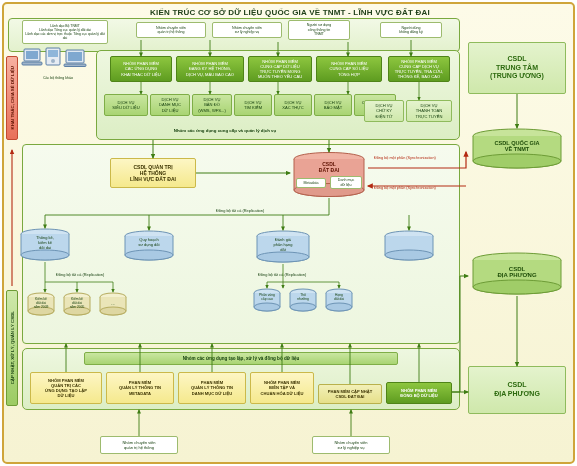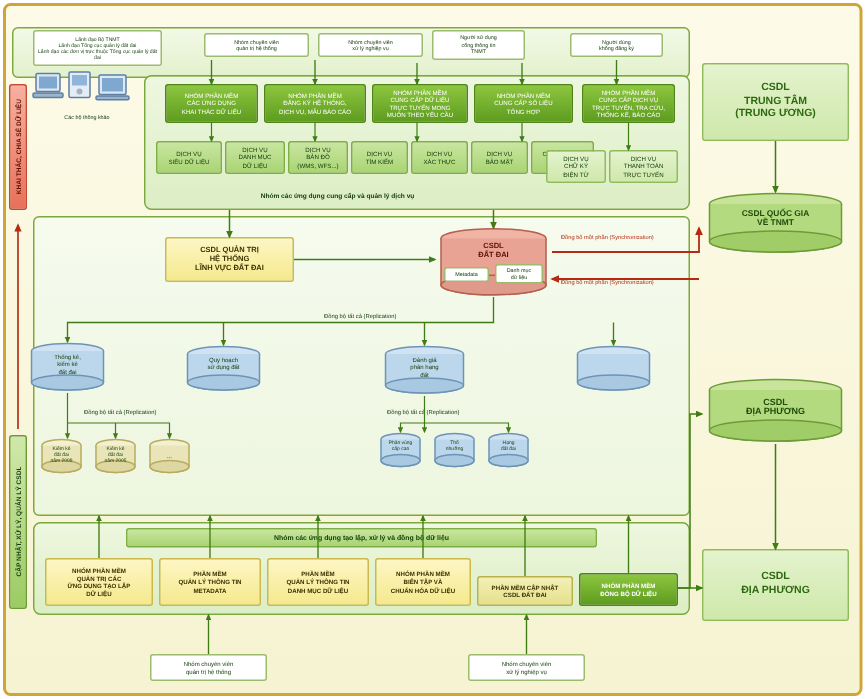--- a/index.html
+++ b/index.html
@@ -25,20 +25,21 @@
   .note{font-size:3.8px;color:#b42a12;}
   .tiny{font-size:3.6px;}
 </style>
 </head>
 <body>
 
 <div id="root">
 
   <div class="abs outerframe" style="left:2px;top:2px;width:573px;height:462px;"></div>
 
+  <div class="abs ctr title" style="left:90px;top:5px;width:400px;height:14px;">KIẾN TRÚC CƠ SỞ DỮ LIỆU QUỐC GIA VỀ TNMT - LĨNH VỰC ĐẤT ĐAI</div>
 
   <div class="abs panel" style="left:8px;top:18px;width:452px;height:34px;background:linear-gradient(#f2f9e6,#e3f1cd);"></div>
 
   <div class="abs box white ctr tiny" style="left:22px;top:20px;width:86px;height:24px;white-space:pre-line;font-size:3.4px;">Lãnh đạo Bộ TNMT
 Lãnh đạo Tổng cục quản lý đất đai
 Lãnh đạo các đơn vị trực thuộc Tổng cục quản lý đất đai</div>
   <div class="abs box white ctr tiny" style="left:136px;top:22px;width:70px;height:16px;white-space:pre-line;font-size:3.6px;">Nhóm chuyên viên
 quản trị hệ thống</div>
   <div class="abs box white ctr tiny" style="left:212px;top:22px;width:70px;height:16px;white-space:pre-line;font-size:3.6px;">Nhóm chuyên viên
 xử lý nghiệp vụ</div>

